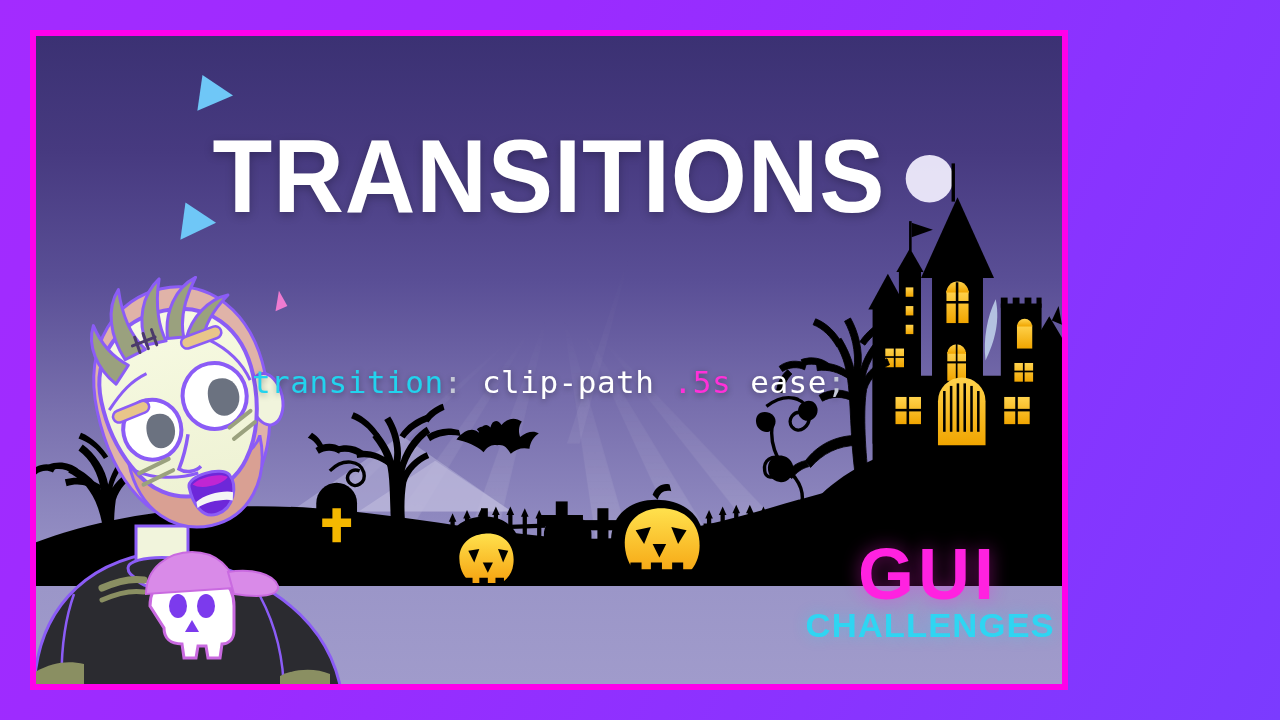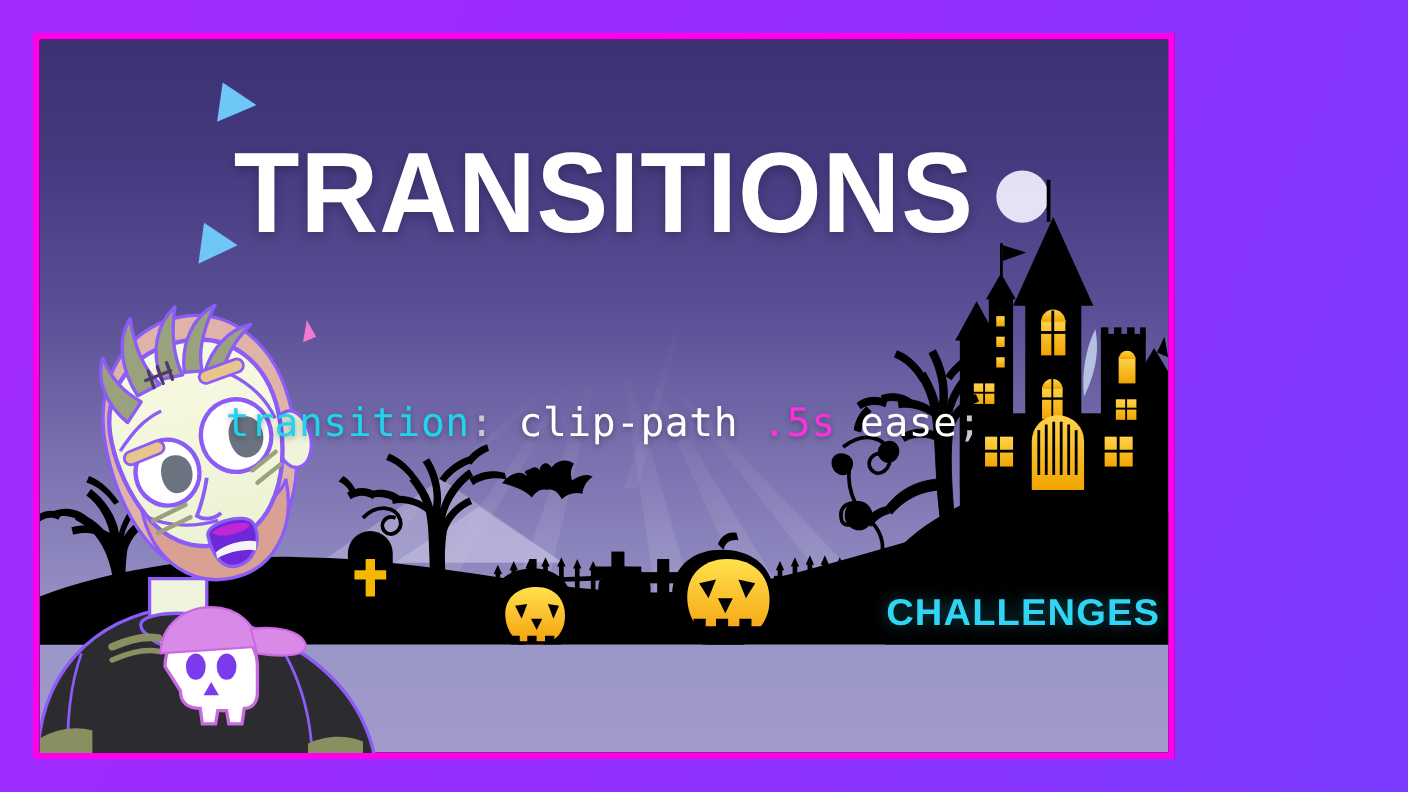--- a/index.html
+++ b/index.html
@@ -49,21 +49,21 @@
     text-shadow:0 3px 10px rgba(0,0,0,.25);
     z-index:30;
   }
 
   
   #code{
     position:absolute;
     left:0; right:0; top:328px;
     text-align:center;
     font-family:"DejaVu Sans Mono","Liberation Mono",monospace;
-    font-size:36px;
+    font-size:31px;
     letter-spacing:.5px;
     white-space:pre;
     z-index:30;
     text-shadow:0 2px 6px rgba(0,0,0,.35);
   }
   #code .prop{ color:#22d3ee; }
   #code .punc{ color:#c5c9d6; }
   #code .val { color:#ffffff; }
   #code .num { color:#ff30d8; }
 
@@ -451,17 +451,18 @@
         <path d="M150,210 C158,204 180,204 186,210 C180,216 158,218 150,210 Z" fill="#c026d3"></path>
         <path d="M150,228 C160,222 180,222 188,226 L186,234 C178,230 158,230 150,234 Z" fill="#f5f5f5"></path>
       </g>
     </svg>
 
     <div id="title">TRANSITIONS</div>
 
     <div id="code"><span class="prop">transition</span><span class="punc">:</span> <span class="val">clip-path</span> <span class="num">.5s</span> <span class="val">ease</span><span class="punc">;</span></div>
 
     <div id="logo">
+      <div class="gui">GUI</div>
       <div class="challenges">CHALLENGES</div>
     </div>
 
   </div>
 </div>
 
 </body></html>

